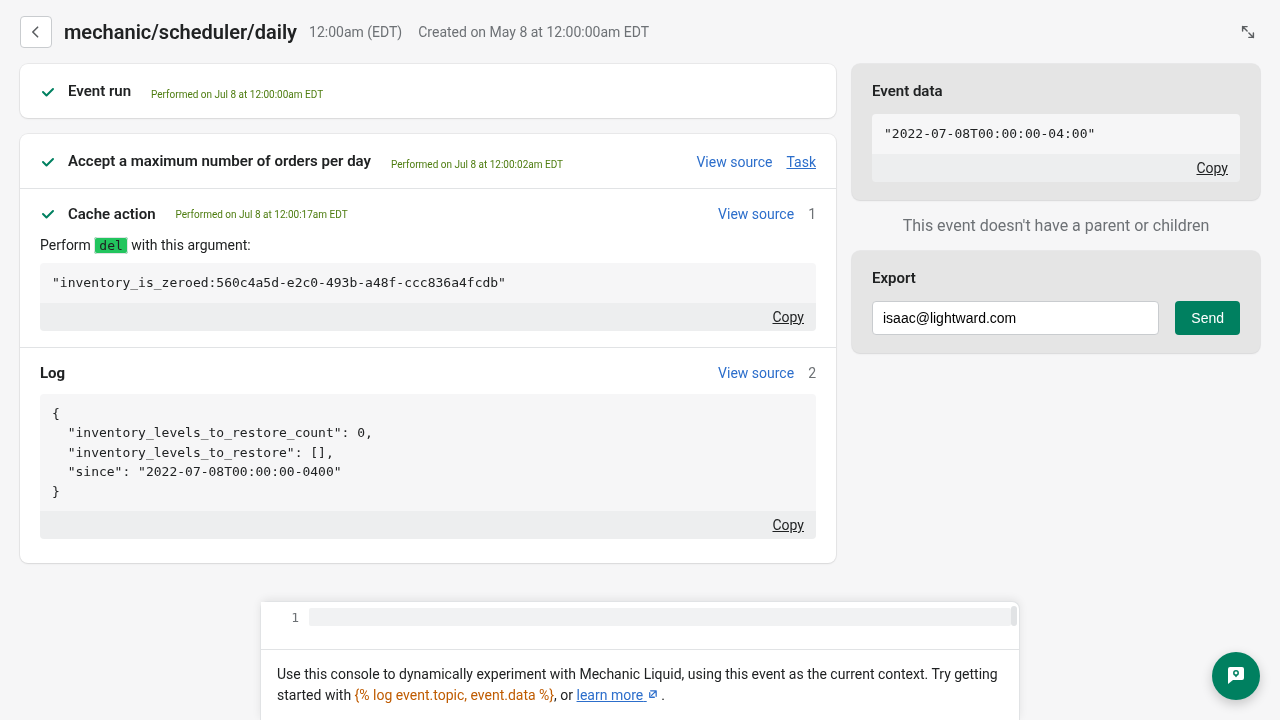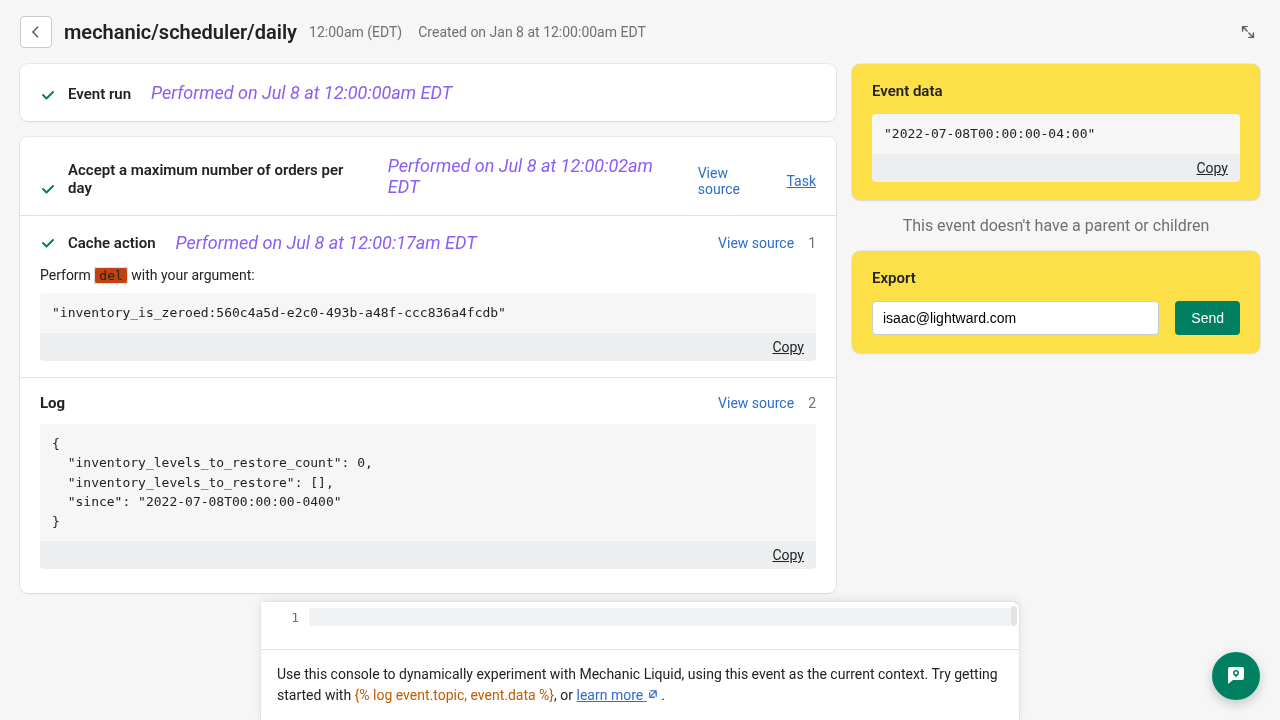--- a/index.html
+++ b/index.html
@@ -81,24 +81,23 @@
     color: #008060;
     width: 16px;
     height: 16px;
     flex-shrink: 0;
   }
   .run-title {
     font-weight: 600;
     font-size: 15px;
   }
   .run-meta {
-    color: #8b5cf6;
-    font-size: 18px;
+    color: #4d7c0f;
+    font-size: 10px;
     margin-left: 8px;
-    font-style: italic;
   }
   .run-actions {
     margin-left: auto;
     display: flex;
     gap: 14px;
     align-items: center;
   }
   .link {
     color: #2c6ecb;
     text-decoration: none;
@@ -122,21 +121,21 @@
   }
   .cache-body {
     padding: 0 20px 8px 20px;
   }
   .perform-text {
     font-size: 14px;
     margin: 6px 0 10px 0;
     color: #202223;
   }
   .code-tag {
-    background: #c2410c;
+    background: #22c55e;
     border: 1px solid #e1e3e5;
     border-radius: 3px;
     padding: 0 4px;
     font-family: ui-monospace, SFMono-Regular, "SF Mono", Menlo, monospace;
     font-size: 13px;
   }
   .code-block {
     background: #f6f6f7;
     border-radius: 4px;
     font-family: ui-monospace, SFMono-Regular, "SF Mono", Menlo, monospace;
@@ -166,21 +165,21 @@
   .log-header {
     display: flex;
     align-items: center;
     margin-bottom: 12px;
   }
   .log-title {
     font-weight: 700;
     font-size: 15px;
   }
   .side-card {
-    background: #fde047;
+    background: #e5e5e5;
     border-radius: 8px;
     box-shadow: 0 0 0 1px rgba(0,0,0,0.05), 0 1px 2px rgba(0,0,0,0.08);
     padding: 18px 20px;
     margin-bottom: 16px;
   }
   .side-title {
     font-weight: 600;
     font-size: 15px;
     margin-bottom: 14px;
   }
@@ -297,21 +296,21 @@
 <body>
 
 <div class="header">
   <button class="back-btn">
     <svg width="16" height="16" viewBox="0 0 20 20" fill="none">
         <path d="M12 4l-6 6 6 6" stroke="#5c5f62" stroke-width="2" stroke-linecap="round" stroke-linejoin="round"></path>
       </svg>
   </button>
   <span class="title">mechanic/scheduler/daily</span>
   <span class="meta-time">12:00am (EDT)</span>
-  <span class="meta-created">Created on Jan 8 at 12:00:00am EDT</span>
+  <span class="meta-created">Created on May 8 at 12:00:00am EDT</span>
   <div class="expand-btn">
     <svg width="18" height="18" viewBox="0 0 20 20" fill="none">
         <path d="M4 4h5M4 4v5M4 4l5 5M16 16h-5M16 16v-5M16 16l-5-5" stroke="#5c5f62" stroke-width="1.6" stroke-linecap="round"></path>
       </svg>
   </div>
 </div>
 
 <div class="content">
   <div class="main-col">
 
@@ -345,21 +344,21 @@
             </svg>
           <span class="run-title">Cache action</span>
           <span class="run-meta">Performed on Jul 8 at 12:00:17am EDT</span>
           <div class="run-actions">
             <a class="link">View source</a>
             <span class="badge-num">1</span>
           </div>
         </div>
         <div class="cache-body">
           <div class="perform-text">
-            <span>Perform </span><span class="code-tag">del</span><span> with your argument:</span>
+            <span>Perform </span><span class="code-tag">del</span><span> with this argument:</span>
           </div>
           <div class="code-block" style="border-radius:4px 4px 0 0;">"inventory_is_zeroed:560c4a5d-e2c0-493b-a48f-ccc836a4fcdb"</div>
           <div class="copy-bar">
             <a class="copy-link">Copy</a>
           </div>
         </div>
       </div>
 
       <div class="log-section">
         <div class="log-header">

